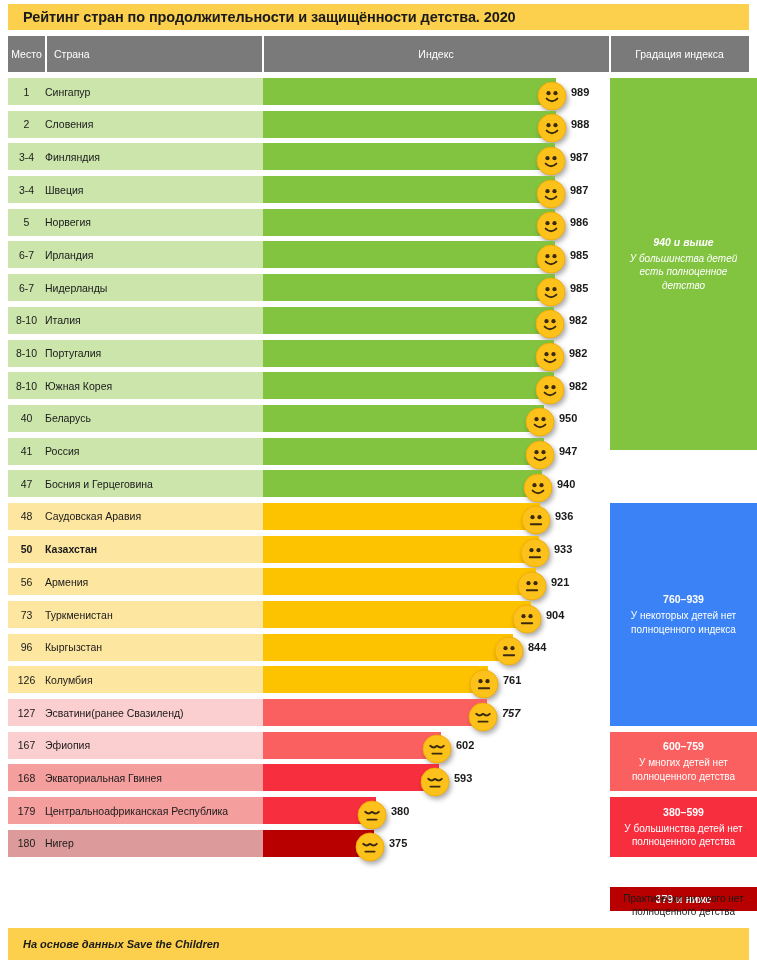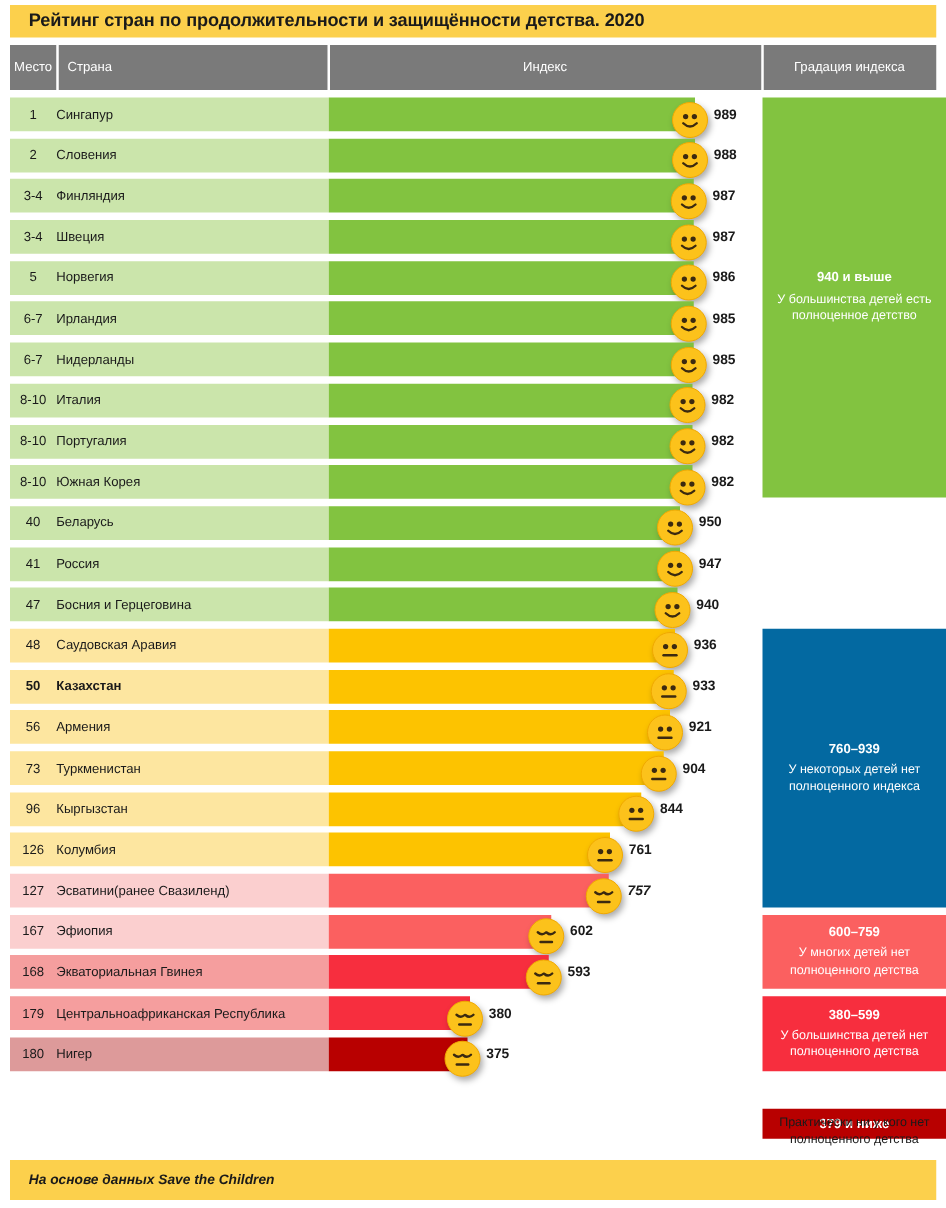--- a/index.html
+++ b/index.html
@@ -454,25 +454,25 @@
             <circle cx="15" cy="15" r="14" fill="none" stroke="#f0a800" stroke-width="0.8"></circle>
             <path d="M8.2 11.8 q3.4 3.1 6.5 0.2" stroke="#3b2a10" stroke-width="1.9" fill="none" stroke-linecap="round"></path>
             <path d="M15.3 12.0 q3.3 3.0 6.5 -0.2" stroke="#3b2a10" stroke-width="1.9" fill="none" stroke-linecap="round"></path>
             <line x1="10.4" y1="19.6" x2="19.6" y2="19.6" stroke="#3b2a10" stroke-width="1.9" stroke-linecap="round"></line>
           </svg></div>
         <div class="val" style="left: 389px;">375</div>
       </div>
     </div>
 
   <div class="legend" id="legend-container">
-      <div class="lg" style="top: 0px; height: 320px; background: rgb(130, 195, 64);">
+      <div class="lg" style="top: 0px; height: 372px; background: rgb(130, 195, 64); font-style: italic;">
         <div class="lg-range">940 и выше</div>
         <div class="lg-desc">У большинства детей есть полноценное детство</div>
       </div>
-      <div class="lg" style="top: 425.1px; height: 222.9px; background: #0369a1;">
+      <div class="lg" style="top: 425.1px; height: 222.9px; background: #3b82f6;">
         <div class="lg-range">760–939</div>
         <div class="lg-desc">У некоторых детей нет полноценного индекса</div>
       </div>
       <div class="lg" style="top: 654px; height: 59.4px; background: rgb(251, 96, 96);">
         <div class="lg-range">600–759</div>
         <div class="lg-desc">У многих детей нет полноценного детства</div>
       </div>
       <div class="lg" style="top: 719.4px; height: 59.4px; background: rgb(247, 46, 62);">
         <div class="lg-range">380–599</div>
         <div class="lg-desc">У большинства детей нет полноценного детства</div>

